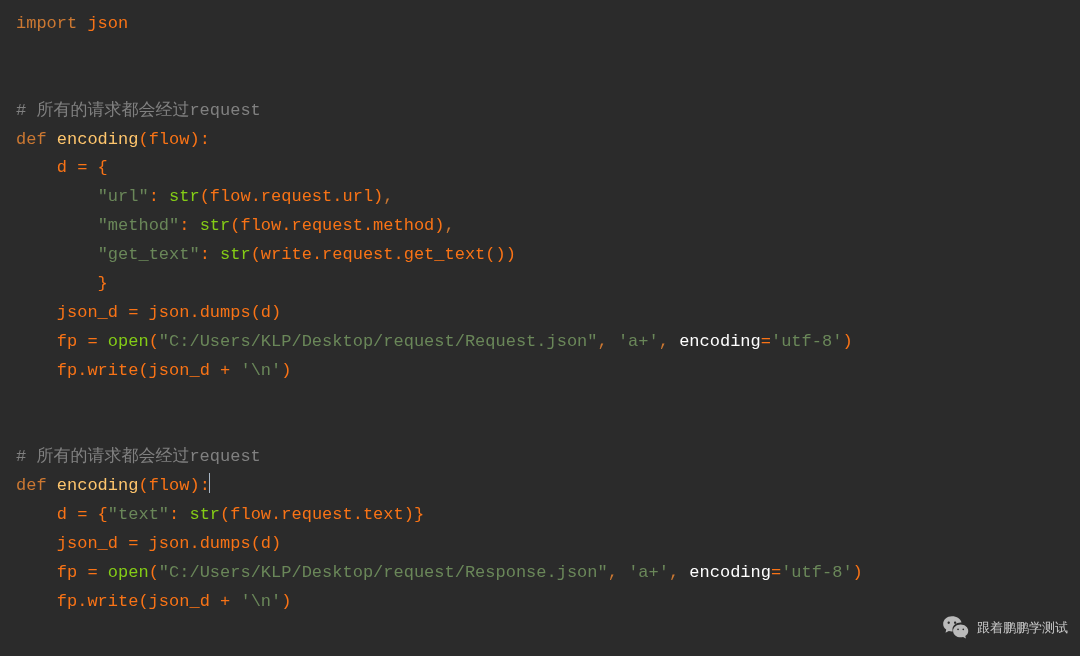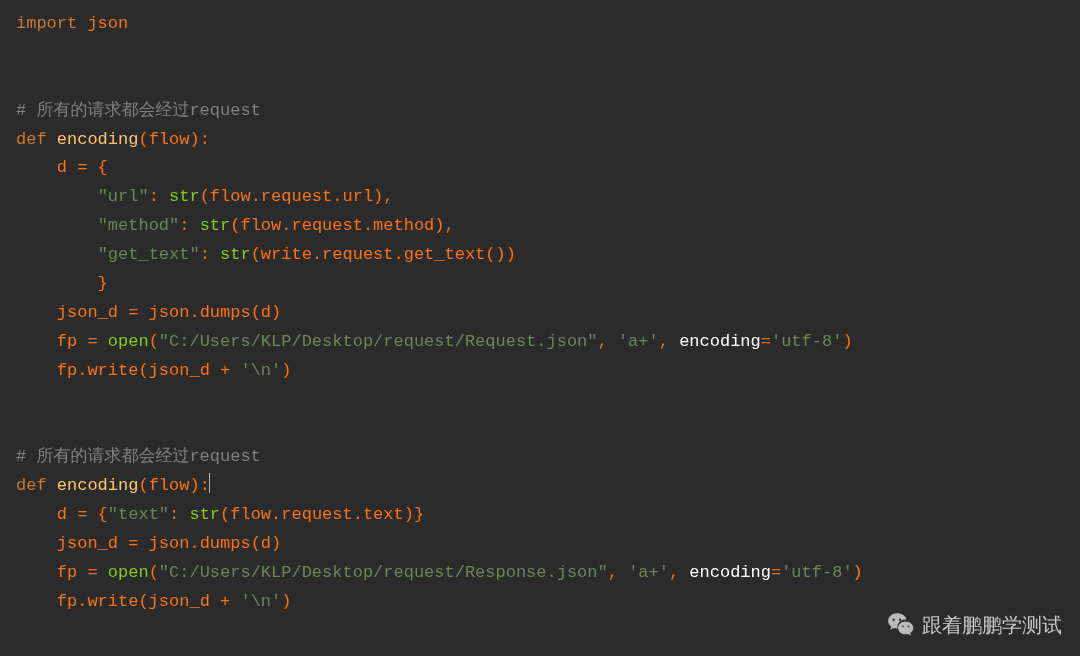--- a/index.html
+++ b/index.html
@@ -28,25 +28,25 @@
     .cursor {
       display: inline-block;
       width: 1.5px;
       height: 20px;
       background: #a9b7c6;
       vertical-align: -3px;
       margin-left: -1px;
     }
     .watermark {
       position: absolute;
-      right: 18px;
+      right: 12px;
       bottom: 14px;
       color: #d8d8d8;
       font-family: "Microsoft YaHei", sans-serif;
-      font-size: 20px;
+      font-size: 13px;
       display: flex;
       align-items: center;
       gap: 7px;
       opacity: 0.92;
     }
     .wechat-icon {
       width: 28px;
       height: 28px;
       position: relative;
     }

